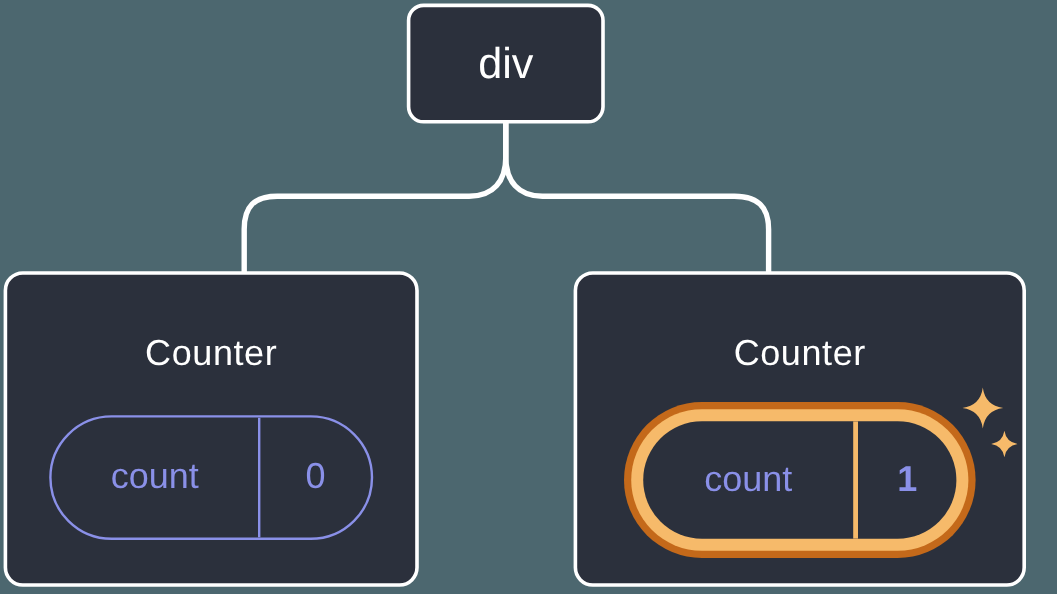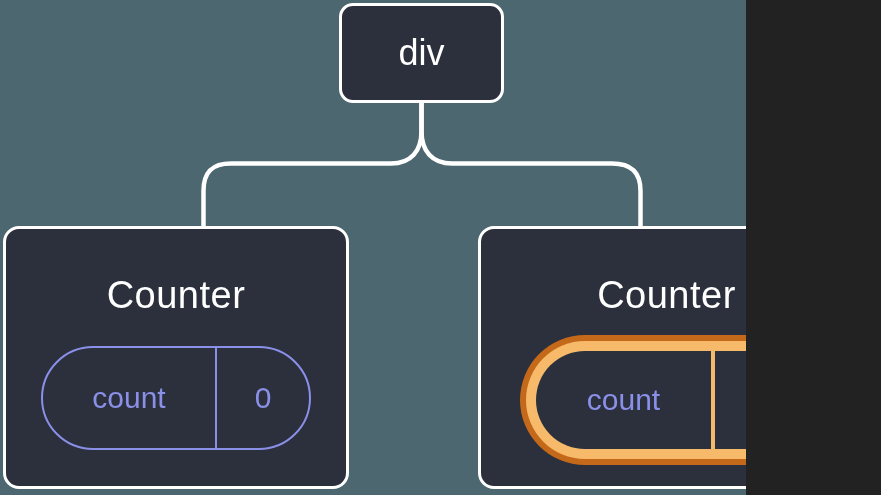--- a/index.html
+++ b/index.html
@@ -12,21 +12,21 @@
     --highlight-outer: #c4691a;
     --title-text: #ffffff;
   }
   * { margin: 0; padding: 0; box-sizing: border-box; }
   body {
     font-family: "Liberation Sans", sans-serif;
     background: #222;
   }
   .canvas {
     position: relative;
-    width: 746px;
+    width: 881px;
     height: 495px;
     background: var(--background);
     overflow: hidden;
   }
   .connector-svg {
     position: absolute;
     left: 0; top: 0;
     width: 881px; height: 495px;
   }
   .node-root {
@@ -49,21 +49,21 @@
     border-radius: 16px;
     display: flex;
     flex-direction: column;
     align-items: center;
   }
   .card.left  { left: 3px;   width: 346px; }
   .card.right { left: 478px; width: 377px; }
   .card-title {
     margin-top: 48px;
     line-height: 36px;
-    font-size: 38px;
+    font-size: 30px;
     font-weight: 500;
     color: var(--title-text);
     letter-spacing: 0.5px;
   }
   
   .pill {
     display: flex;
     align-items: stretch;
     width: 270px;
     height: 104px;

